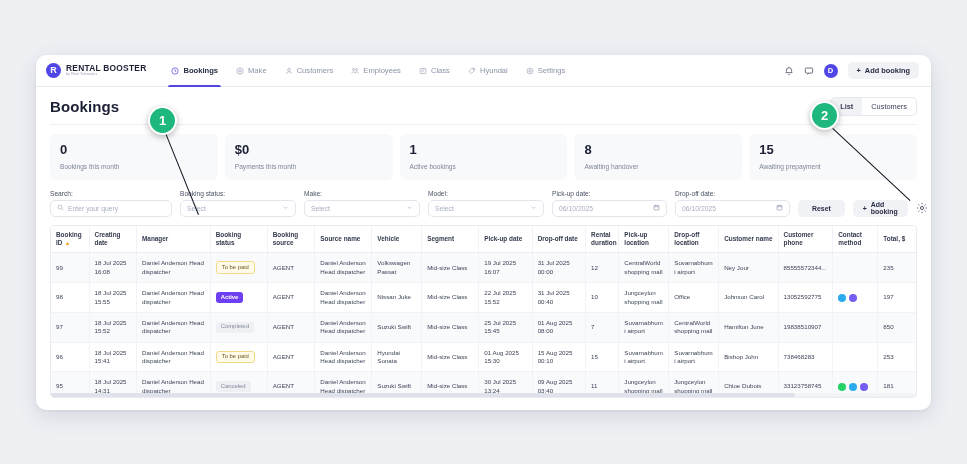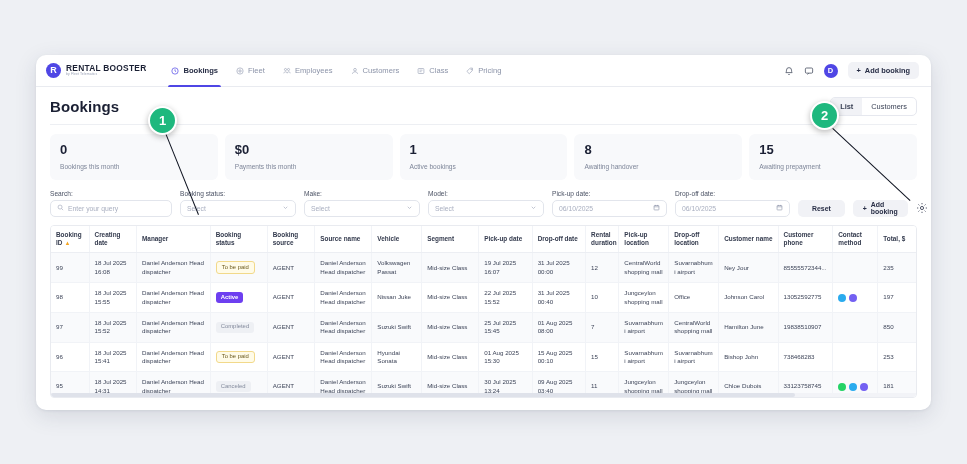--- a/index.html
+++ b/index.html
@@ -212,58 +212,67 @@
           </span>
           <span>Bookings</span>
         </div>
         <div class="navitem">
           <span>
             <svg width="8" height="8" viewBox="0 0 16 16" fill="none" stroke="#9aa2b6" stroke-width="1.3">
               <circle cx="8" cy="8" r="6.3"></circle>
                 <path d="M3.5 8h9M8 3.5v9"></path>
             </svg>
           </span>
-          <span>Fleet</span>
+          <span>Make</span>
+        </div>
+        <div class="navitem">
+          <span>
+            <svg width="8" height="8" viewBox="0 0 16 16" fill="none" stroke="#9aa2b6" stroke-width="1.3">
+              <circle cx="8" cy="5.5" r="2.7"></circle>
+                <path d="M2.8 13.6c.6-2.7 2.7-4 5.2-4s4.6 1.3 5.2 4"></path>
+            </svg>
+          </span>
+          <span>Customers</span>
         </div>
         <div class="navitem">
           <span>
             <svg width="8" height="8" viewBox="0 0 16 16" fill="none" stroke="#9aa2b6" stroke-width="1.3">
               <circle cx="5" cy="5" r="2.1"></circle>
                 <circle cx="11" cy="5" r="2.1"></circle>
               <path d="M1.6 12.6c.4-2 1.7-3 3.4-3s3 1 3.4 3M8.4 11.6c.6-1.4 1.6-2 3-2 1.7 0 2.7 1 3 3"></path>
             </svg>
           </span>
           <span>Employees</span>
         </div>
         <div class="navitem">
           <span>
             <svg width="8" height="8" viewBox="0 0 16 16" fill="none" stroke="#9aa2b6" stroke-width="1.3">
-              <circle cx="8" cy="5.5" r="2.7"></circle>
-                <path d="M2.8 13.6c.6-2.7 2.7-4 5.2-4s4.6 1.3 5.2 4"></path>
-            </svg>
-          </span>
-          <span>Customers</span>
-        </div>
-        <div class="navitem">
-          <span>
-            <svg width="8" height="8" viewBox="0 0 16 16" fill="none" stroke="#9aa2b6" stroke-width="1.3">
               <rect x="2.2" y="3" width="11.6" height="10" rx="1.6"></rect>
                 <path d="M5 6.3h6M5 9.4h4"></path>
             </svg>
           </span>
           <span>Class</span>
         </div>
         <div class="navitem">
           <span>
             <svg width="8" height="8" viewBox="0 0 16 16" fill="none" stroke="#9aa2b6" stroke-width="1.3">
               <path d="M8.3 2.2H13v4.7l-6.5 6.5-4.7-4.7z"></path>
                 <circle cx="10.6" cy="5" r=".9"></circle>
             </svg>
           </span>
-          <span>Pricing</span>
+          <span>Hyundai</span>
+        </div>
+        <div class="navitem">
+          <span>
+            <svg width="8" height="8" viewBox="0 0 16 16" fill="none" stroke="#9aa2b6" stroke-width="1.3">
+              <circle cx="8" cy="8" r="2.4"></circle>
+                <circle cx="8" cy="8" r="5.9"></circle>
+            </svg>
+          </span>
+          <span>Settings</span>
         </div>
       </div>
 
       <div class="nav-right">
         <span class="icon-btn">
           <svg width="10" height="10" viewBox="0 0 16 16" fill="none" stroke="#4b5264" stroke-width="1.3">
             <path d="M4 6.6a4 4 0 1 1 8 0c0 3 1 4 1 4H3s1-1 1-4z"></path>
               <path d="M6.6 13a1.6 1.6 0 0 0 2.8 0"></path>
           </svg>
         </span>

